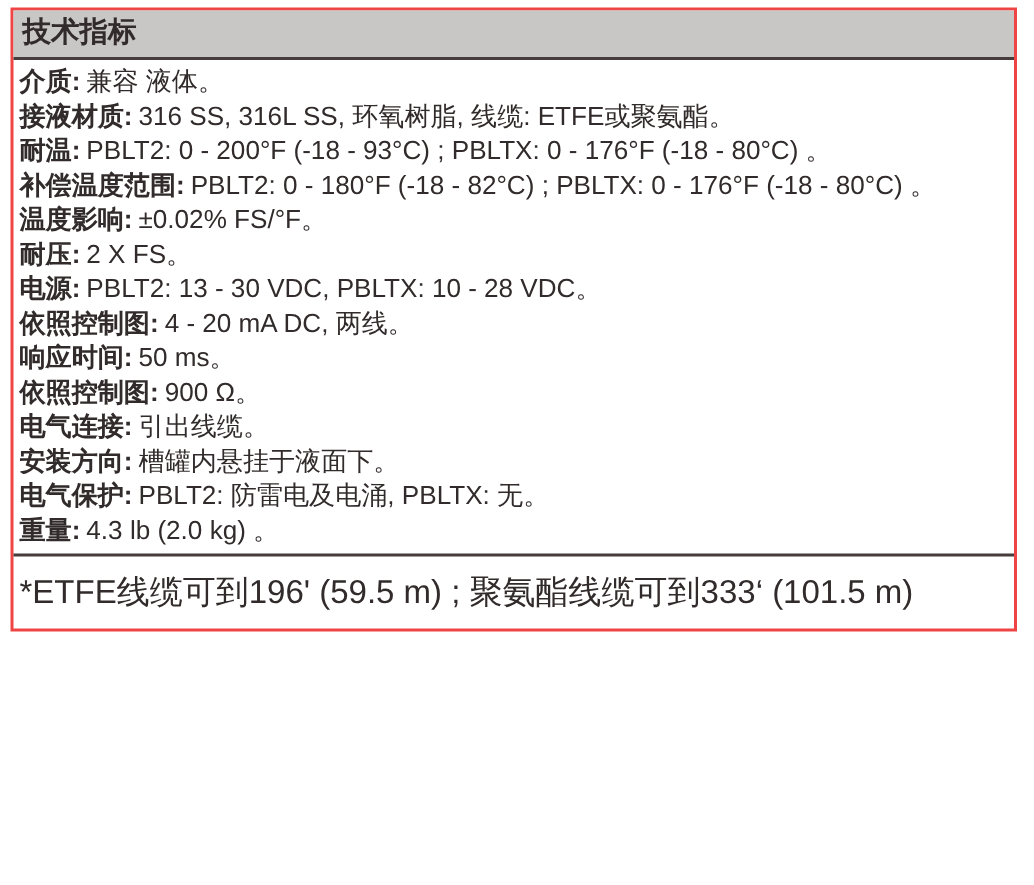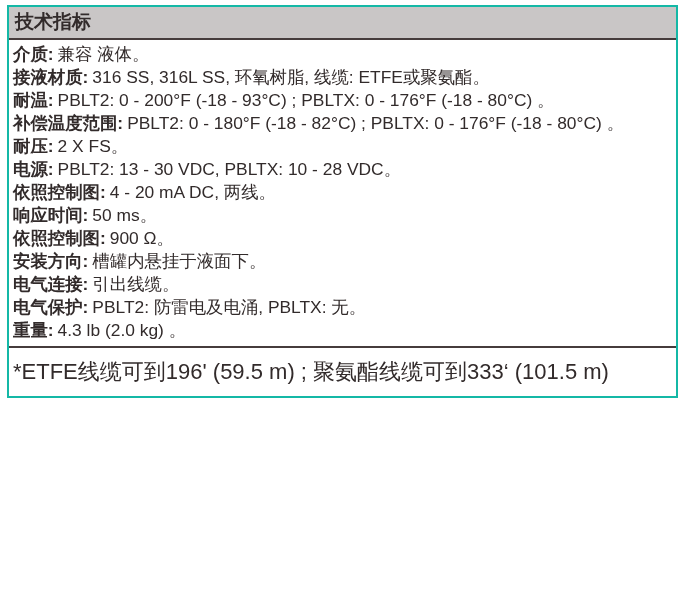--- a/index.html
+++ b/index.html
@@ -11,21 +11,21 @@
     position: relative;
     font-family: "Liberation Sans", "DejaVu Sans", sans-serif;
     color: #322b2b;
     -webkit-font-smoothing: antialiased;
   }
   .spec-table {
     position: absolute;
     left: 7px;
     top: 5px;
     width: 671px;
-    border: 2px solid #14b8a6;
+    border: 2px solid #ef4444;
     background: #ffffff;
   }
   .table-header {
     background: #c9c6c6;
     border-bottom: 2px solid #463c3c;
     padding: 3px 6px 4px 6px;
     font-size: 19px;
     line-height: 24px;
     font-weight: bold;
   }
@@ -54,34 +54,35 @@
   <div class="spec-body">
   <div class="spec-line"><span class="spec-label">介质:</span><span class="spec-value">兼容 液体。</span></div>
 
   <div class="spec-line"><span class="spec-label">接液材质:</span><span class="spec-value">316 SS, 316L SS, 环氧树脂, 线缆: ETFE或聚氨酯。</span></div>
 
 
   <div class="spec-line"><span class="spec-label">耐温:</span><span class="spec-value">PBLT2: 0 - 200°F (-18 - 93°C) ; PBLTX: 0 - 176°F (-18 - 80°C) 。</span></div>
 
   <div class="spec-line"><span class="spec-label">补偿温度范围:</span><span class="spec-value">PBLT2: 0 - 180°F (-18 - 82°C) ; PBLTX: 0 - 176°F (-18 - 80°C) 。</span></div>
 
+  <div class="spec-line"><span class="spec-label">温度影响:</span><span class="spec-value">±0.02% FS/°F。</span></div>
 
   <div class="spec-line"><span class="spec-label">耐压:</span><span class="spec-value">2 X FS。</span></div>
 
   <div class="spec-line"><span class="spec-label">电源:</span><span class="spec-value">PBLT2: 13 - 30 VDC, PBLTX: 10 - 28 VDC。</span></div>
 
   <div class="spec-line"><span class="spec-label">依照控制图:</span><span class="spec-value">4 - 20 mA DC, 两线。</span></div>
 
   <div class="spec-line"><span class="spec-label">响应时间:</span><span class="spec-value">50 ms。</span></div>
 
   <div class="spec-line"><span class="spec-label">依照控制图:</span><span class="spec-value">900 Ω。</span></div>
 
+  <div class="spec-line"><span class="spec-label">电气连接:</span><span class="spec-value">引出线缆。</span></div>
+
   <div class="spec-line"><span class="spec-label">安装方向:</span><span class="spec-value">槽罐内悬挂于液面下。</span></div>
-
-  <div class="spec-line"><span class="spec-label">电气连接:</span><span class="spec-value">引出线缆。</span></div>
 
   <div class="spec-line"><span class="spec-label">电气保护:</span><span class="spec-value">PBLT2: 防雷电及电涌, PBLTX: 无。</span></div>
 
   <div class="spec-line"><span class="spec-label">重量:</span><span class="spec-value">4.3 lb (2.0 kg) 。</span></div>
 
 </div>
   <div class="table-footnote">
     <span>*ETFE线缆可到196' (59.5 m) ; 聚氨酯线缆可到333‘ (101.5 m)</span>
   </div>
 </div>

